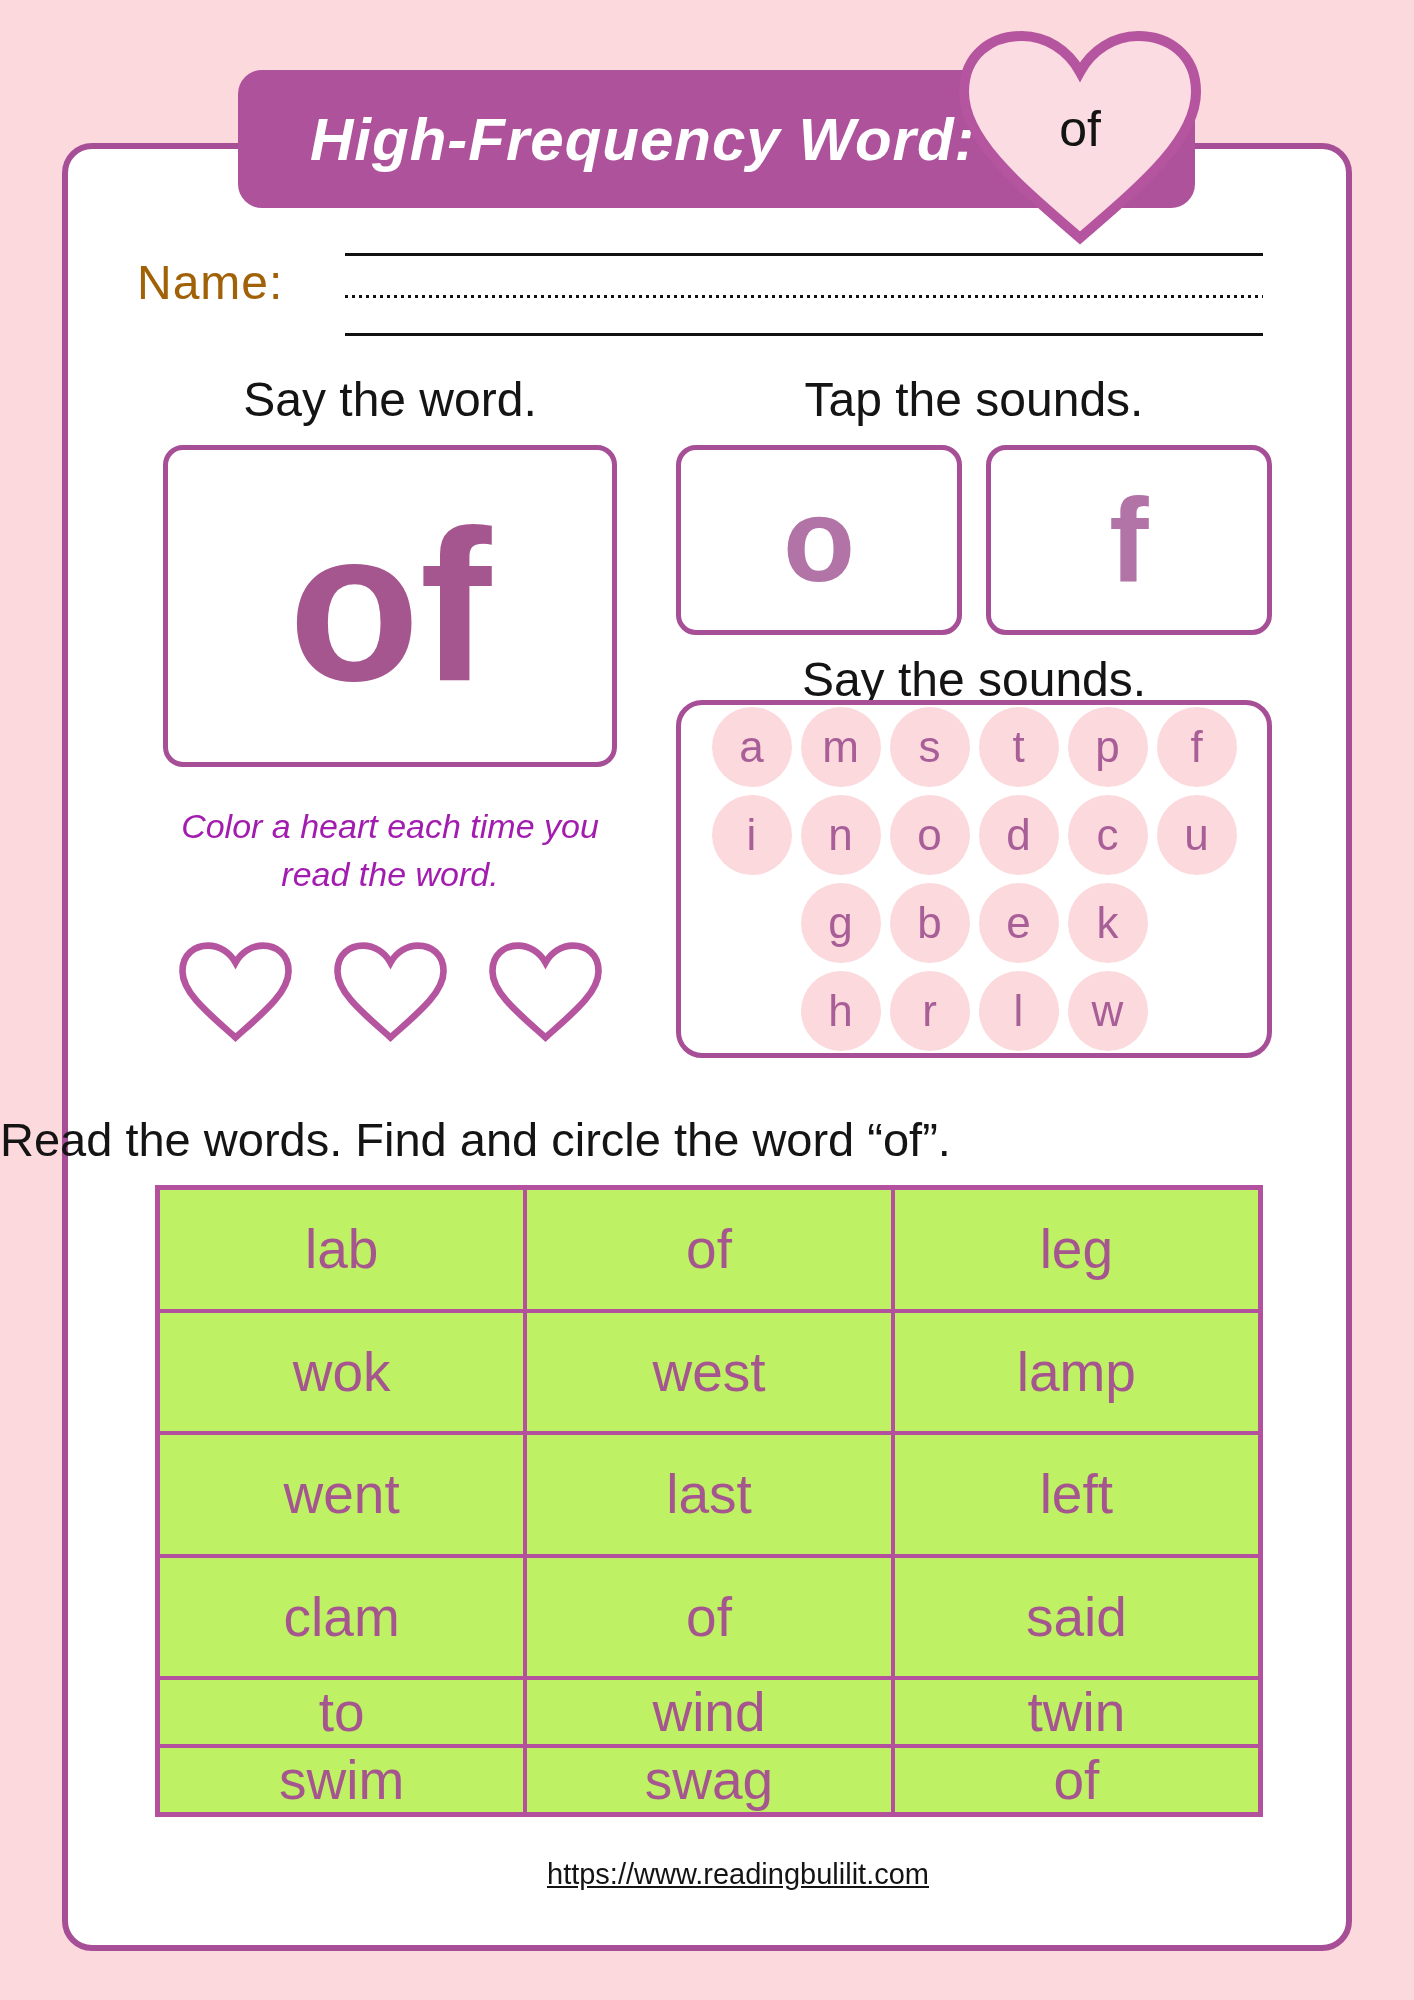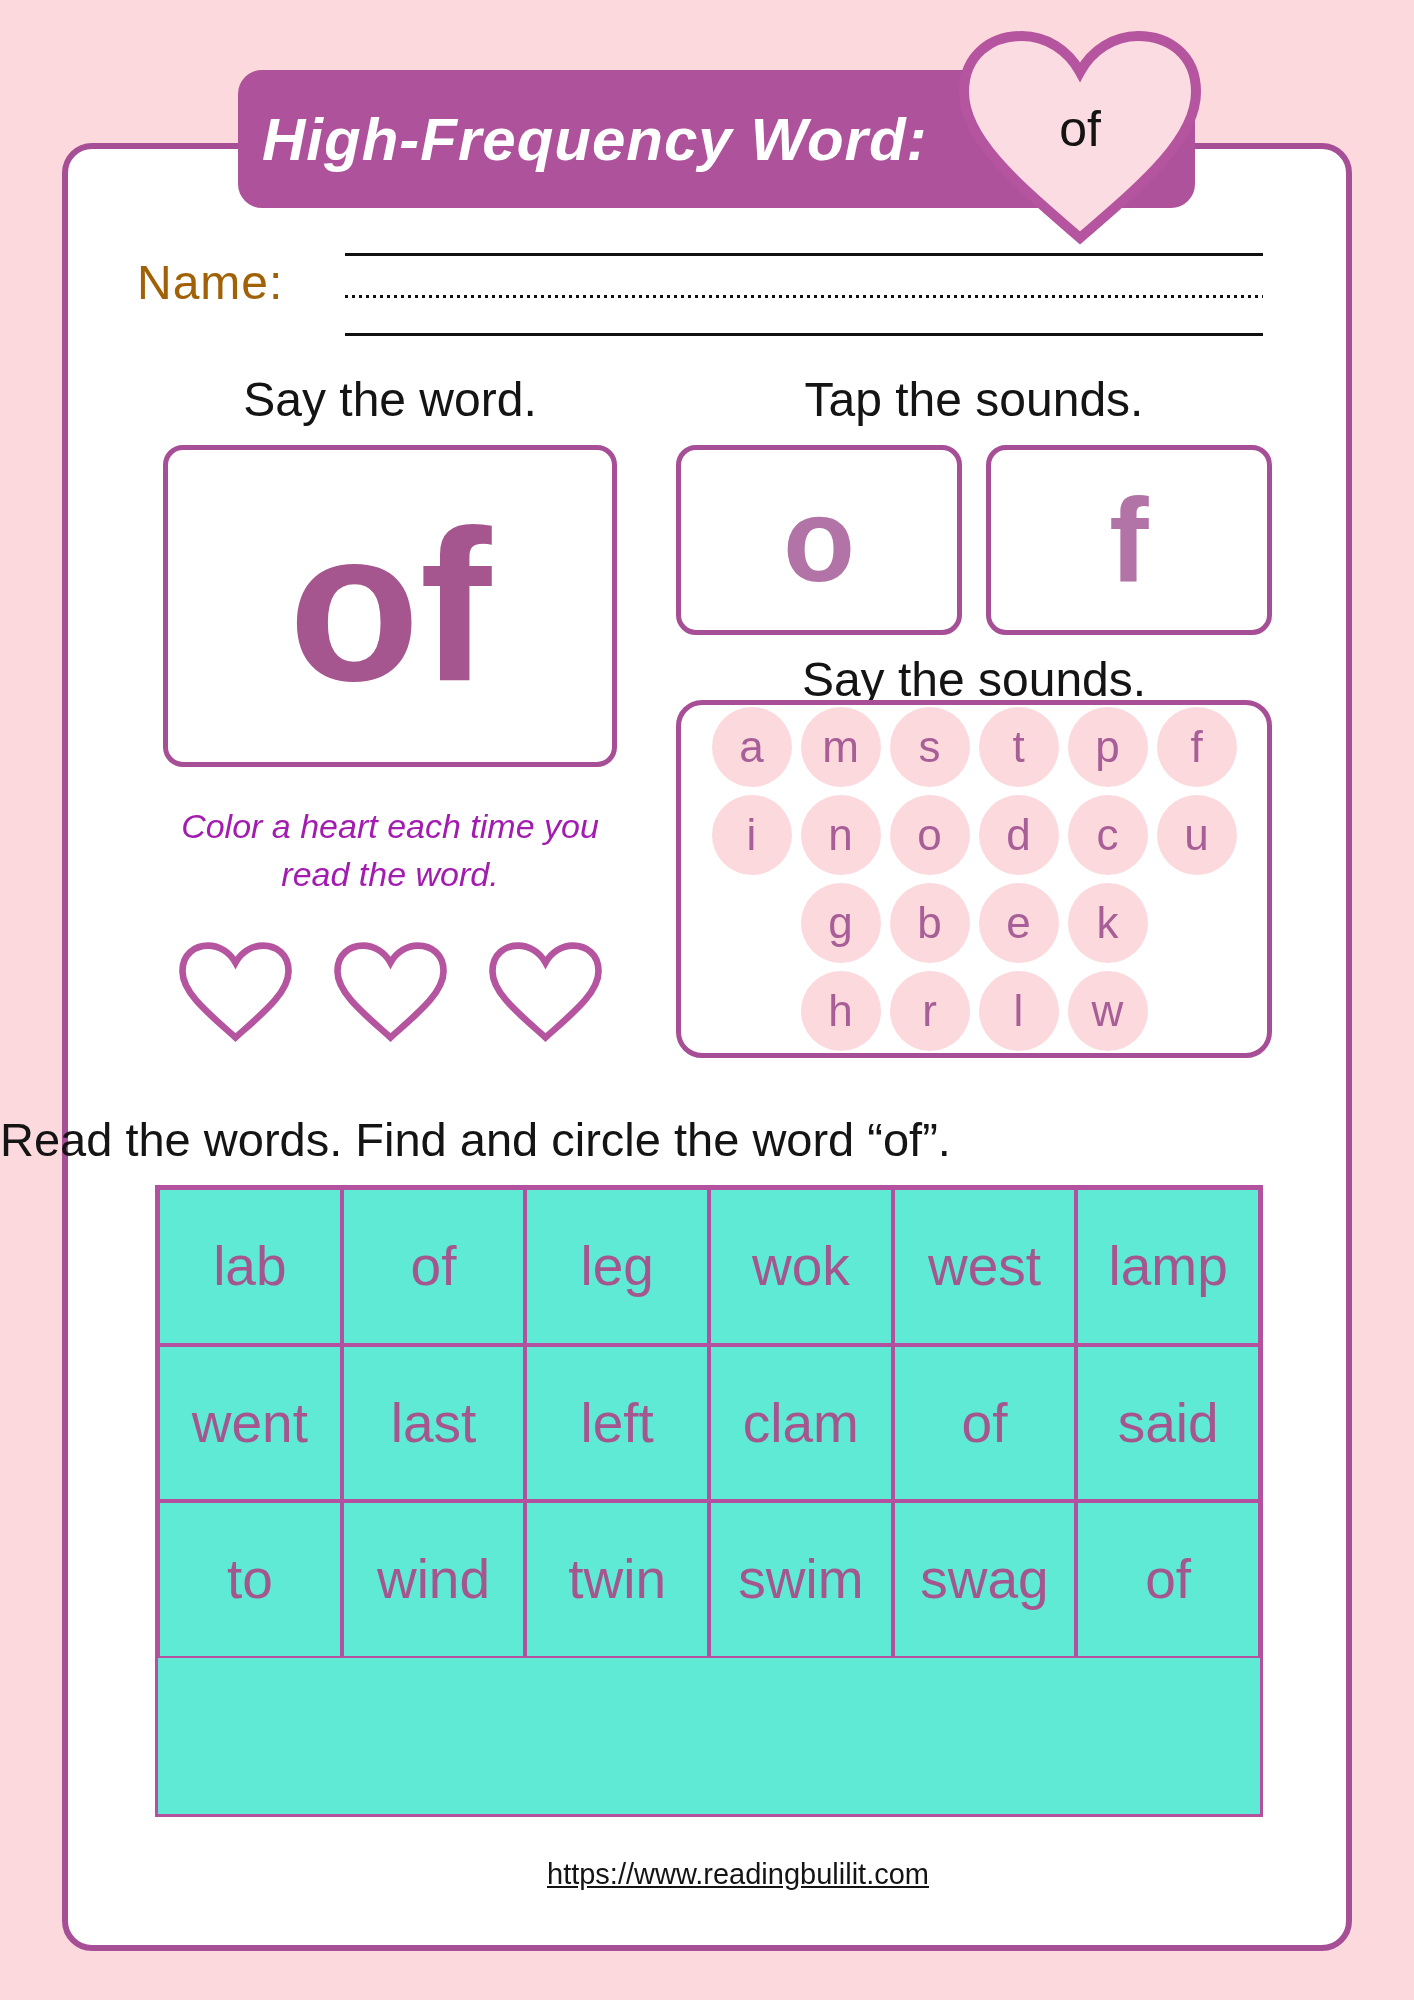--- a/index.html
+++ b/index.html
@@ -3,21 +3,21 @@
 <meta charset="utf-8">
 <style>
   * { margin:0; padding:0; box-sizing:border-box; }
   body { background:#fcd9dc; font-family:"Liberation Sans", sans-serif; }
   .page { position:relative; width:1414px; height:2000px; background:#fcd9dc; overflow:hidden; }
 
   .card { position:absolute; left:62px; top:143px; width:1290px; height:1808px;
           background:#ffffff; border:6px solid #a74f96; border-radius:30px; }
 
   .header-band { position:absolute; left:238px; top:70px; width:957px; height:138px;
-          background:#ae539b; border-radius:24px; display:flex; align-items:center; padding-left:24px; }
+          background:#ae539b; border-radius:24px; display:flex; align-items:center; padding-left:72px; }
   .header-title { color:#ffffff; font-size:60px; font-weight:bold; font-style:italic; letter-spacing:1px; }
 
   .header-heart { position:absolute; left:948px; top:26px; width:264px; height:224px; }
   .header-heart svg { position:absolute; left:0; top:0; }
   .header-heart .heart-word { position:absolute; left:0; top:74px; width:100%; text-align:center;
           font-size:50px; color:#141414; }
 
   .name-label { position:absolute; left:137px; top:255px; font-size:48px; color:#a16207; letter-spacing:1px; }
   .name-line { position:absolute; left:345px; width:918px; height:3px; background:#111; }
   .name-line.dotted { background:repeating-linear-gradient(90deg,#111 0 3px,transparent 3px 7px); }
@@ -45,22 +45,22 @@
   .note { position:absolute; left:140px; top:803px; width:500px; text-align:center;
           font-size:34px; font-style:italic; color:#a21caf; line-height:1.4; }
 
   .hearts-row { position:absolute; left:163px; top:936px; width:454px;
           display:flex; justify-content:center; gap:30px; }
 
   .find-heading { position:absolute; left:0; top:1112px; width:1414px; text-align:left;
           font-size:47px; color:#141414; }
 
   .word-grid { position:absolute; left:155px; top:1185px; width:1108px; height:632px;
-          display:grid; grid-template-columns:repeat(6,1fr); grid-template-rows:repeat(4,1fr);
-          border:3px solid #b4519e; background:#5eead4; }
+          display:grid; grid-template-columns:repeat(3,1fr); grid-template-rows:repeat(4,1fr);
+          border:3px solid #b4519e; background:#bef264; }
   .word-cell { border:2px solid #b4519e; display:flex; align-items:center; justify-content:center;
           font-size:55px; color:#a6568f; }
 
   .footer-link { position:absolute; left:0; top:1858px; width:1414px; text-align:center;margin-left:31px; }
   .footer-link a { font-size:29px; color:#141414; text-decoration:underline; }
 </style>
 </head>
 <body>
 
 <div class="page">

